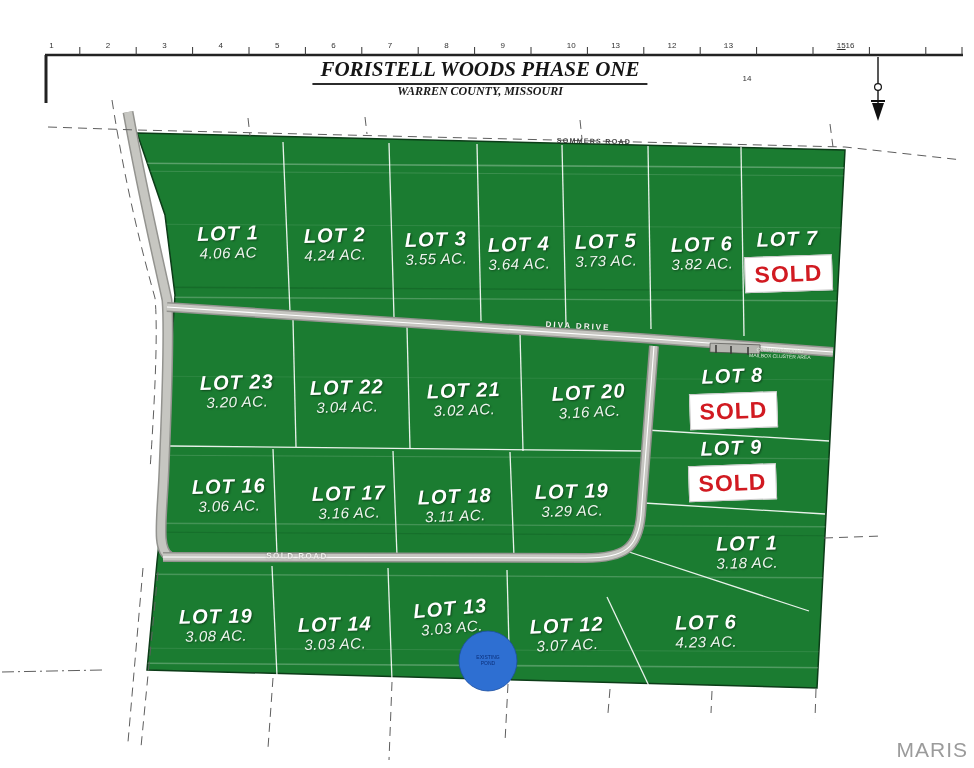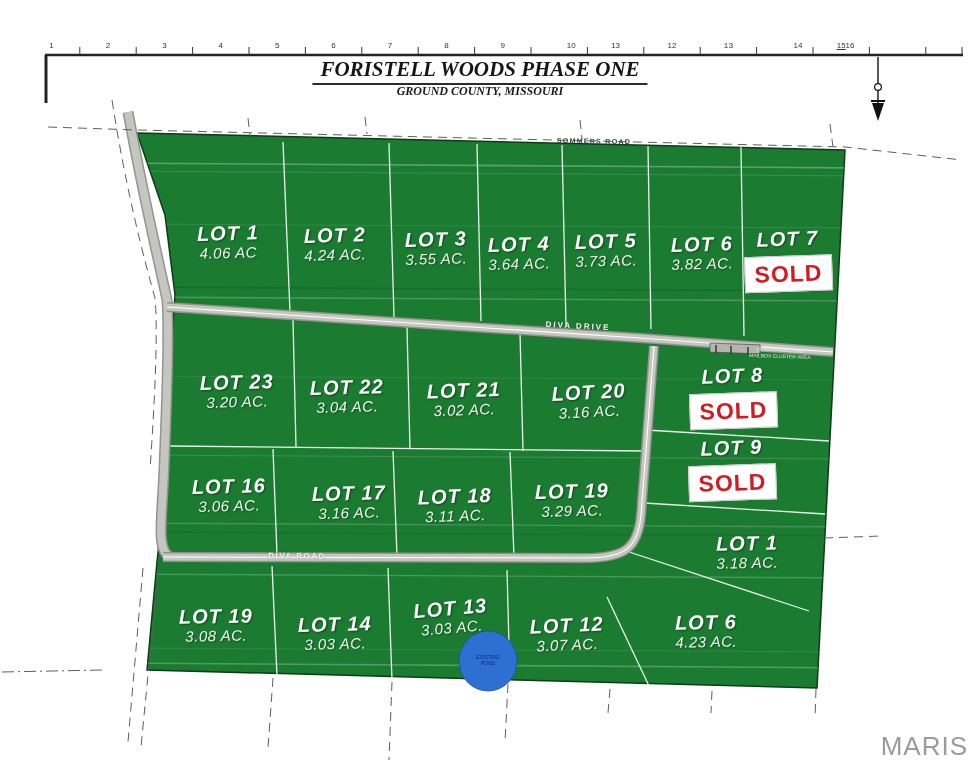--- a/index.html
+++ b/index.html
@@ -33,21 +33,21 @@
     letter-spacing:1px;padding:6px 9px 5px;border:1px solid #c9c9c9;line-height:1;margin-top:5px;}
   .road-label{position:absolute;font-weight:bold;white-space:nowrap;z-index:2;}
   .road-label.white{color:#f3f3ef;text-shadow:0 0 2px rgba(60,60,60,.5);}
   .lbl-sommers{font-size:7px;color:#3c3c3c;letter-spacing:1.3px;}
   .lbl-diva{font-size:8px;letter-spacing:2px;}
   .lbl-rahul{font-size:8px;letter-spacing:1.5px;}
   .tiny-note{position:absolute;font-size:5px;line-height:1.2;text-align:center;
     white-space:nowrap;z-index:2;}
   .mailbox-note{color:#e3ecdf;}
   .pond-note{color:#0b2f7a;}
-  .watermark{position:absolute;right:6px;bottom:6px;font-size:26px;color:var(--wm-gray);
+  .watermark{position:absolute;right:6px;bottom:6px;font-size:21px;color:var(--wm-gray);
     letter-spacing:1px;z-index:3;}
 </style>
 </head>
 <body style="--lot-green: #1b7c31; --road-gray: #c6c6c1; --sold-red: #d11a21; --pond-blue: #2e6fd2; --wm-gray: #9b9b9b;">
 
 <svg class="map" width="974" height="768" viewBox="0 0 974 768">
   <defs>
     <clipPath id="greenClip">
       <polygon points="137,133 845,150 817,688 147,670 157,562 168,460 172,340 175,295 165,215"></polygon>
     </clipPath>
@@ -168,25 +168,25 @@
 
   <g>
     <line x1="878" y1="57" x2="878" y2="104" stroke="#111" stroke-width="1.4"></line>
     <circle cx="878" cy="87" r="3.4" fill="#ffffff" stroke="#111" stroke-width="1.2"></circle>
     <line x1="871" y1="101" x2="885" y2="101" stroke="#111" stroke-width="2"></line>
     <polygon points="872,103 884,103 878,121" fill="#111"></polygon>
   </g>
 </svg>
 
 <div class="title">FORISTELL WOODS PHASE ONE</div>
-<div class="subtitle">GROUND COUNTY, MISSOURI</div>
+<div class="subtitle">WARREN COUNTY, MISSOURI</div>
 
 <div class="road-label lbl-sommers abs" style="left:594px;top:141px;transform:translate(-50%,-50%) rotate(1deg);">SOMMERS ROAD</div>
 <div class="road-label white lbl-diva abs" style="left:578px;top:326px;transform:translate(-50%,-50%) rotate(3deg);">DIVA DRIVE</div>
-<div class="road-label white lbl-rahul abs" style="left:297px;top:556px;transform:translate(-50%,-50%) rotate(0.5deg);">DIVA ROAD</div>
+<div class="road-label white lbl-rahul abs" style="left:297px;top:556px;transform:translate(-50%,-50%) rotate(0.5deg);">SOLD ROAD</div>
 
 <div class="tiny-note mailbox-note" style="left:780px;top:353px;transform:translate(-50%,-50%) rotate(2deg);">
   <div>COMMON GROUND</div>
   <div>MAILBOX CLUSTER AREA</div>
 </div>
 
 <div class="tiny-note pond-note" style="left:488px;top:660px;transform:translate(-50%,-50%);">
   <div>EXISTING</div>
   <div>POND</div>
 </div>
@@ -292,15 +292,15 @@
 <span class="ruler-num" style="left: 220.8px;">4</span>
 <span class="ruler-num" style="left: 277.2px;">5</span>
 <span class="ruler-num" style="left: 333.6px;">6</span>
 <span class="ruler-num" style="left: 390px;">7</span>
 <span class="ruler-num" style="left: 446.4px;">8</span>
 <span class="ruler-num" style="left: 502.8px;">9</span>
 <span class="ruler-num" style="left: 559.2px; margin-left: 12px;">10</span>
 <span class="ruler-num" style="left: 615.6px;">13</span>
 <span class="ruler-num" style="left: 672px; text-align: center;">12</span>
 <span class="ruler-num" style="left: 728.4px; font-family: Liberation Mono, monospace;">13</span>
-<span class="ruler-num" style="left: 798px;">14</span>
+<span class="ruler-num" style="left: 747px; margin-top: 33px;">14</span>
 <span class="ruler-num" style="left: 841.2px; text-decoration: underline;">15</span>
 <span class="ruler-num" style="left: 850px;">16</span>
 
 </body></html>

